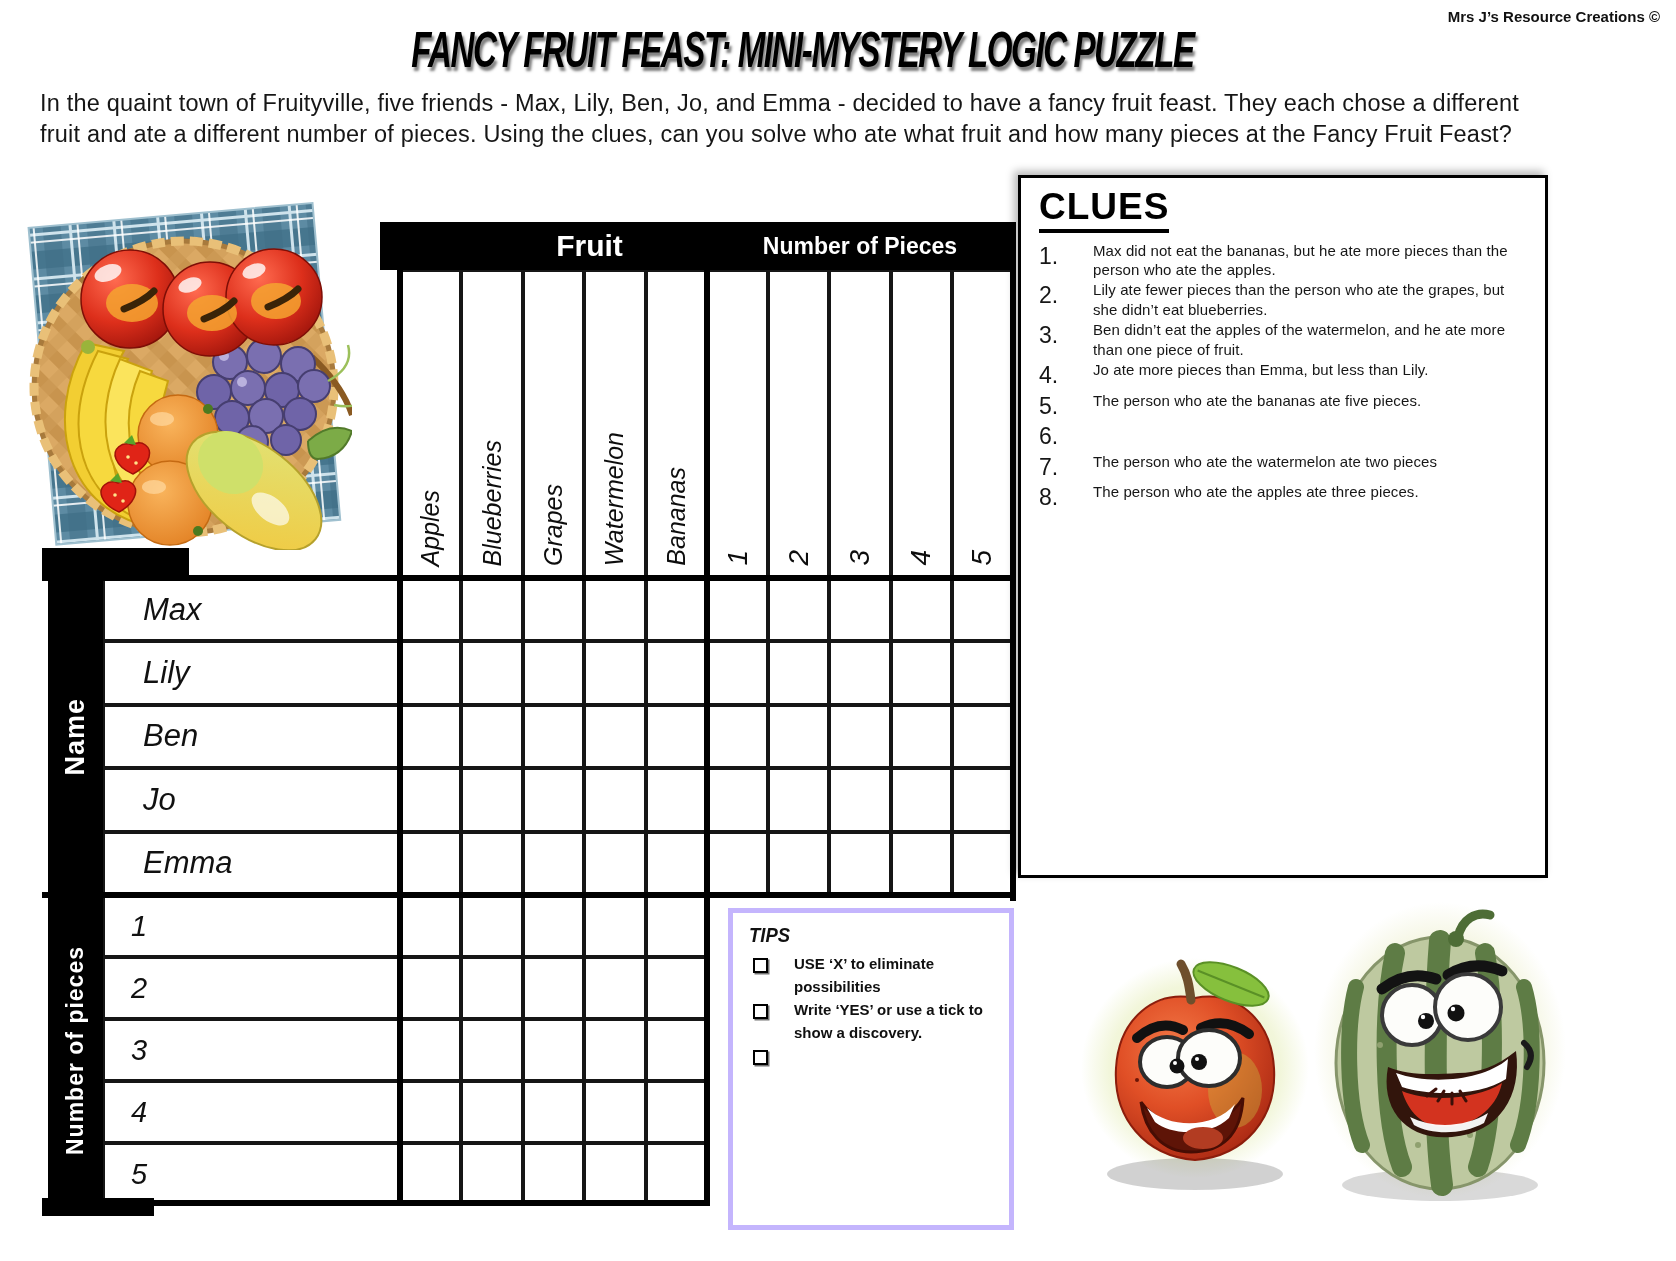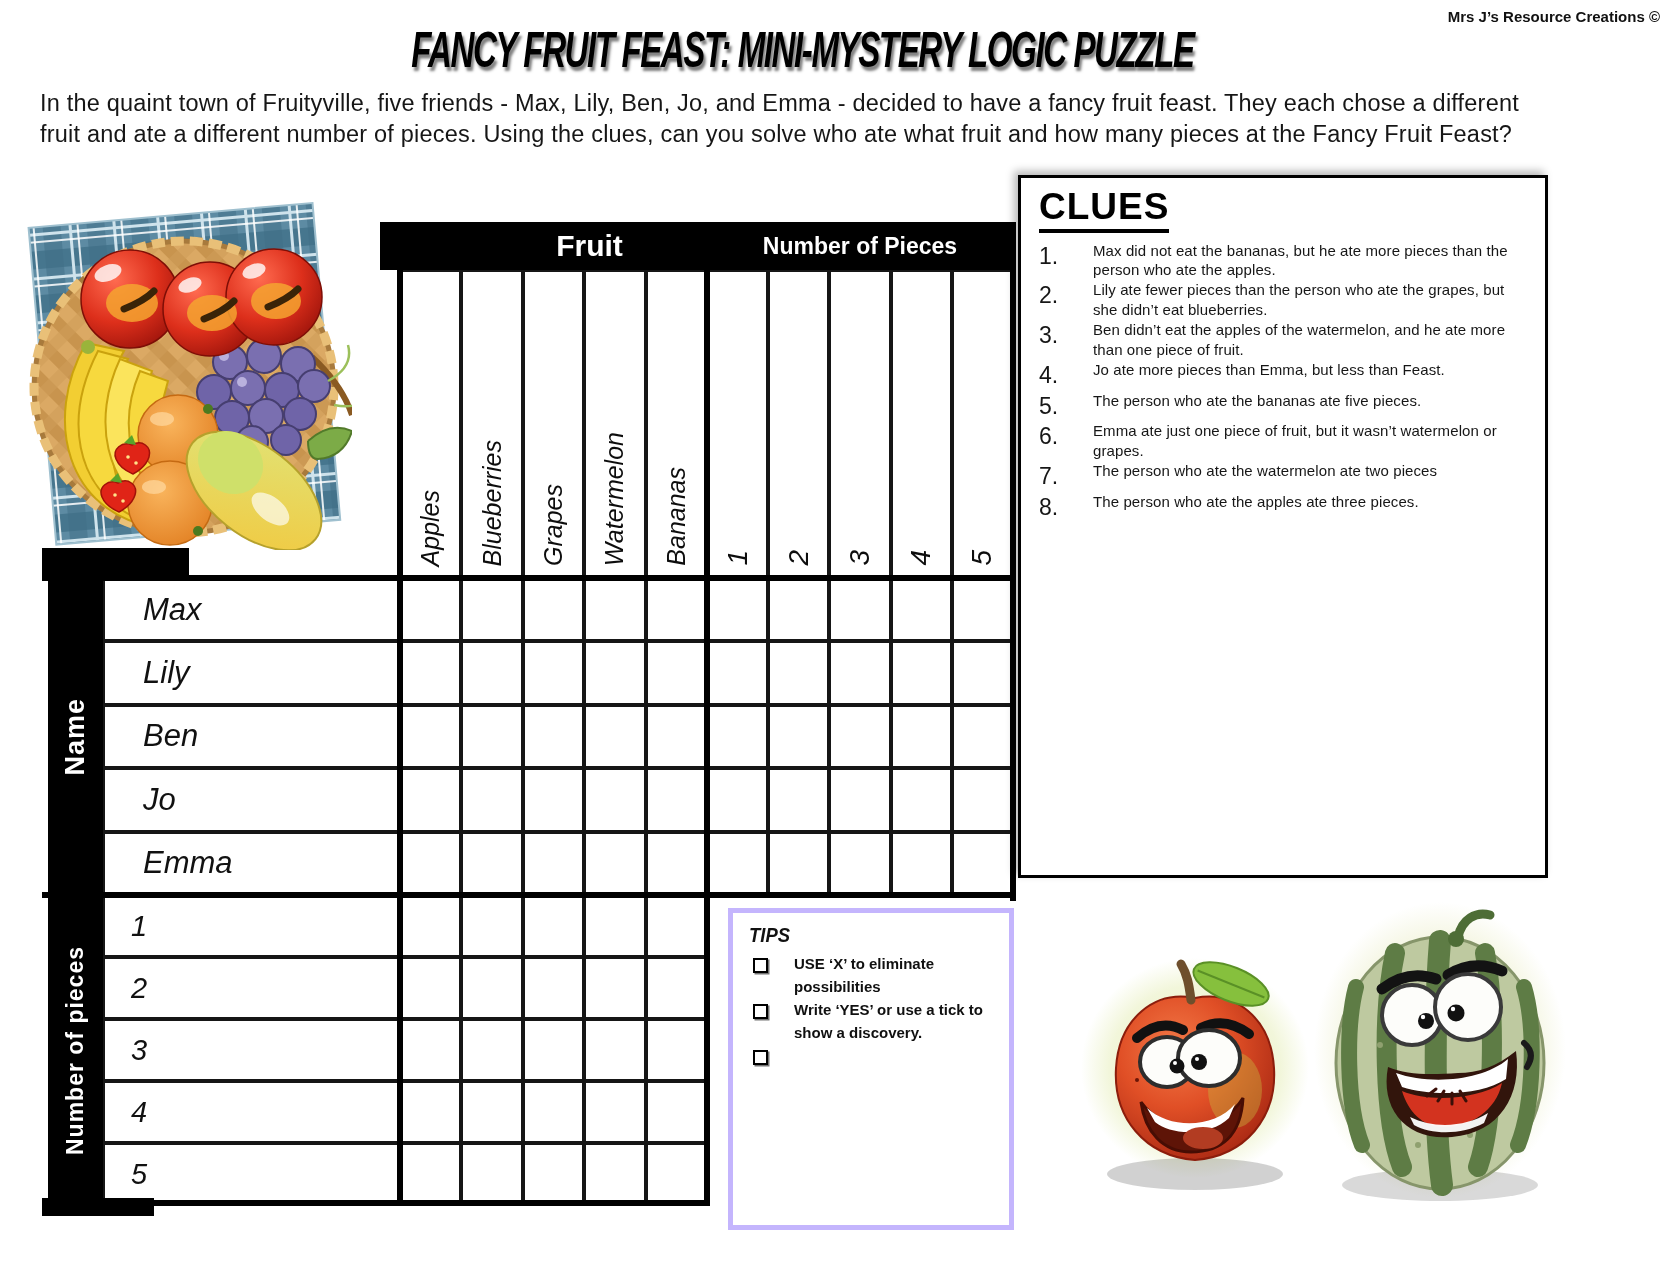--- a/index.html
+++ b/index.html
@@ -356,29 +356,28 @@
         <div class="clue-row">
           <div class="clue-num">2.</div>
           <div class="clue-text">Lily ate fewer pieces than the person who ate the grapes, but she didn’t eat blueberries.</div>
         </div>
         <div class="clue-row">
           <div class="clue-num">3.</div>
           <div class="clue-text">Ben didn’t eat the apples of the watermelon, and he ate more than one piece of fruit.</div>
         </div>
         <div class="clue-row">
           <div class="clue-num">4.</div>
-          <div class="clue-text">Jo ate more pieces than Emma, but less than Feast.</div>
+          <div class="clue-text">Jo ate more pieces than Emma, but less than Lily.</div>
         </div>
         <div class="clue-row">
           <div class="clue-num">5.</div>
           <div class="clue-text">The person who ate the bananas ate five pieces.</div>
         </div>
         <div class="clue-row">
           <div class="clue-num">6.</div>
-          <div class="clue-text">Emma ate just one piece of fruit, but it wasn’t watermelon or grapes.</div>
         </div>
         <div class="clue-row">
           <div class="clue-num">7.</div>
           <div class="clue-text">The person who ate the watermelon ate two pieces</div>
         </div>
         <div class="clue-row">
           <div class="clue-num">8.</div>
           <div class="clue-text">The person who ate the apples ate three pieces.</div>
         </div>
       </div>

